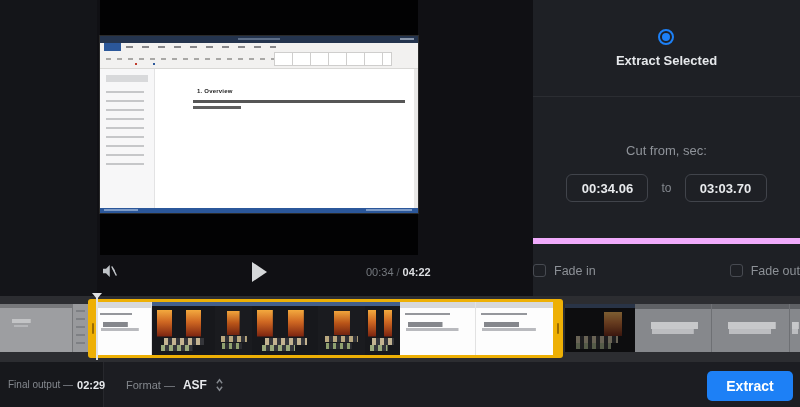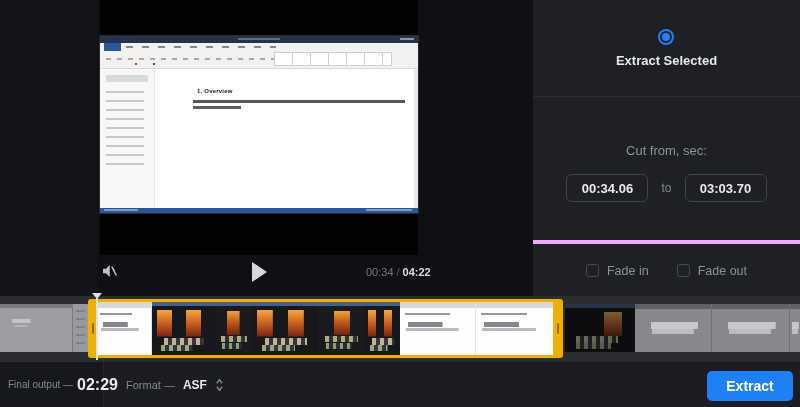--- a/index.html
+++ b/index.html
@@ -45,26 +45,26 @@
 
   
   .panel{position:absolute;left:533px;top:0;width:267px;height:296px;background:#1e2025;}
   .sec-radios{position:absolute;top:0;left:0;right:0;height:97px;border-bottom:1px solid #2b2d32;display:flex;align-items:center;justify-content:center;gap:32px;}
   .opt{display:flex;align-items:center;gap:8px;cursor:pointer;flex-direction:column;}
   .radio{width:16px;height:16px;border-radius:50%;border:2px solid var(--accent);position:relative;flex:0 0 auto;}
   .radio.on::after{content:"";position:absolute;inset:2px;border-radius:50%;background:var(--accent);}
   .radio.off{border-color:#4b4e54;}
   .opt-label{font-size:13px;font-weight:bold;color:#e6e8eb;}
   .opt.dim .opt-label{color:#54575d;font-weight:normal;}
-  .sec-cut{position:absolute;top:98px;left:0;right:0;height:146px;border-bottom:4px solid #f0abfc;}
+  .sec-cut{position:absolute;top:98px;left:0;right:0;height:146px;border-bottom:6px solid #f0abfc;}
   .cut-label{position:absolute;top:45px;width:100%;text-align:center;font-size:13px;color:#8f939a;}
   .cut-row{position:absolute;top:76px;left:0;right:0;display:flex;justify-content:center;align-items:center;gap:13px;}
   .cut-input{width:82px;height:28px;border:1px solid #41444b;border-radius:6px;background:transparent;color:#e8eaed;font-size:13px;font-weight:bold;text-align:center;font-family:"Liberation Sans",sans-serif;}
   .to{font-size:12px;color:#84888f;}
-  .sec-fade{position:absolute;top:245px;left:0;right:0;height:51px;display:flex;align-items:center;justify-content:center;gap:28px;}
+  .sec-fade{position:absolute;top:245px;left:0;right:0;height:51px;display:flex;align-items:center;justify-content:space-between;gap:28px;}
   .cb-wrap{display:flex;align-items:center;gap:8px;cursor:pointer;}
   .cb{width:13px;height:13px;border:1.5px solid #474a51;border-radius:3px;background:transparent;flex:0 0 auto;}
   .cb-label{font-size:12.5px;color:#8d9197;}
 
   
   .timeline{position:absolute;left:0;top:296px;width:800px;height:66px;background:#2c2d31;}
   .track{position:absolute;display:flex;overflow:hidden;}
   #track-left{left:0;top:8px;width:88px;height:48px;}
   #track-sel{left:97px;top:6px;width:457px;height:53px;}
   #track-right{left:565px;top:8px;width:235px;height:48px;}
@@ -100,21 +100,21 @@
   .handle{position:absolute;left:88px;top:3px;width:10px;height:59px;background:var(--yellow);border-radius:5px 0 0 5px;cursor:ew-resize;}
   .handle::after{content:"";position:absolute;left:4px;top:24px;width:2px;height:11px;background:rgba(110,72,0,.65);border-radius:1px;}
   .handle.right{left:553px;border-radius:0 5px 5px 0;}
   .playhead{position:absolute;left:96px;top:-2px;width:2px;height:66px;background:#e0e2e4;cursor:ew-resize;}
   .playhead::before{content:"";position:absolute;left:-4px;top:-1px;border-left:5px solid transparent;border-right:5px solid transparent;border-top:6px solid #e0e2e4;}
 
   
   .footer{position:absolute;left:0;top:362px;width:800px;height:45px;background:#1c1d22;}
   .footer-left{position:absolute;left:0;top:0;width:104px;height:45px;background:#17181c;border-right:1px solid #27282d;display:flex;align-items:center;padding-left:8px;font-size:10px;white-space:nowrap;gap:4px;}
   .fo-label{color:#84888e;}
-  .fo-value{color:#e7e9ec;font-weight:bold;font-size:16px;}
+  .fo-value{color:#e7e9ec;font-weight:bold;font-size:11px;}
   .format{position:absolute;left:126px;top:0;height:45px;display:flex;align-items:center;gap:8px;cursor:pointer;}
   .fmt-label{font-size:11px;color:#84888e;}
   .fmt-value{font-size:12px;color:#e7e9ec;font-weight:bold;}
   .export-btn{position:absolute;left:707px;top:9px;width:86px;height:30px;background:var(--accent);border:none;border-radius:5px;color:#ffffff;font-size:14px;font-weight:bold;cursor:pointer;font-family:"Liberation Sans",sans-serif;}
 </style>
 </head>
 <body>
 
 <div id="app">
 

